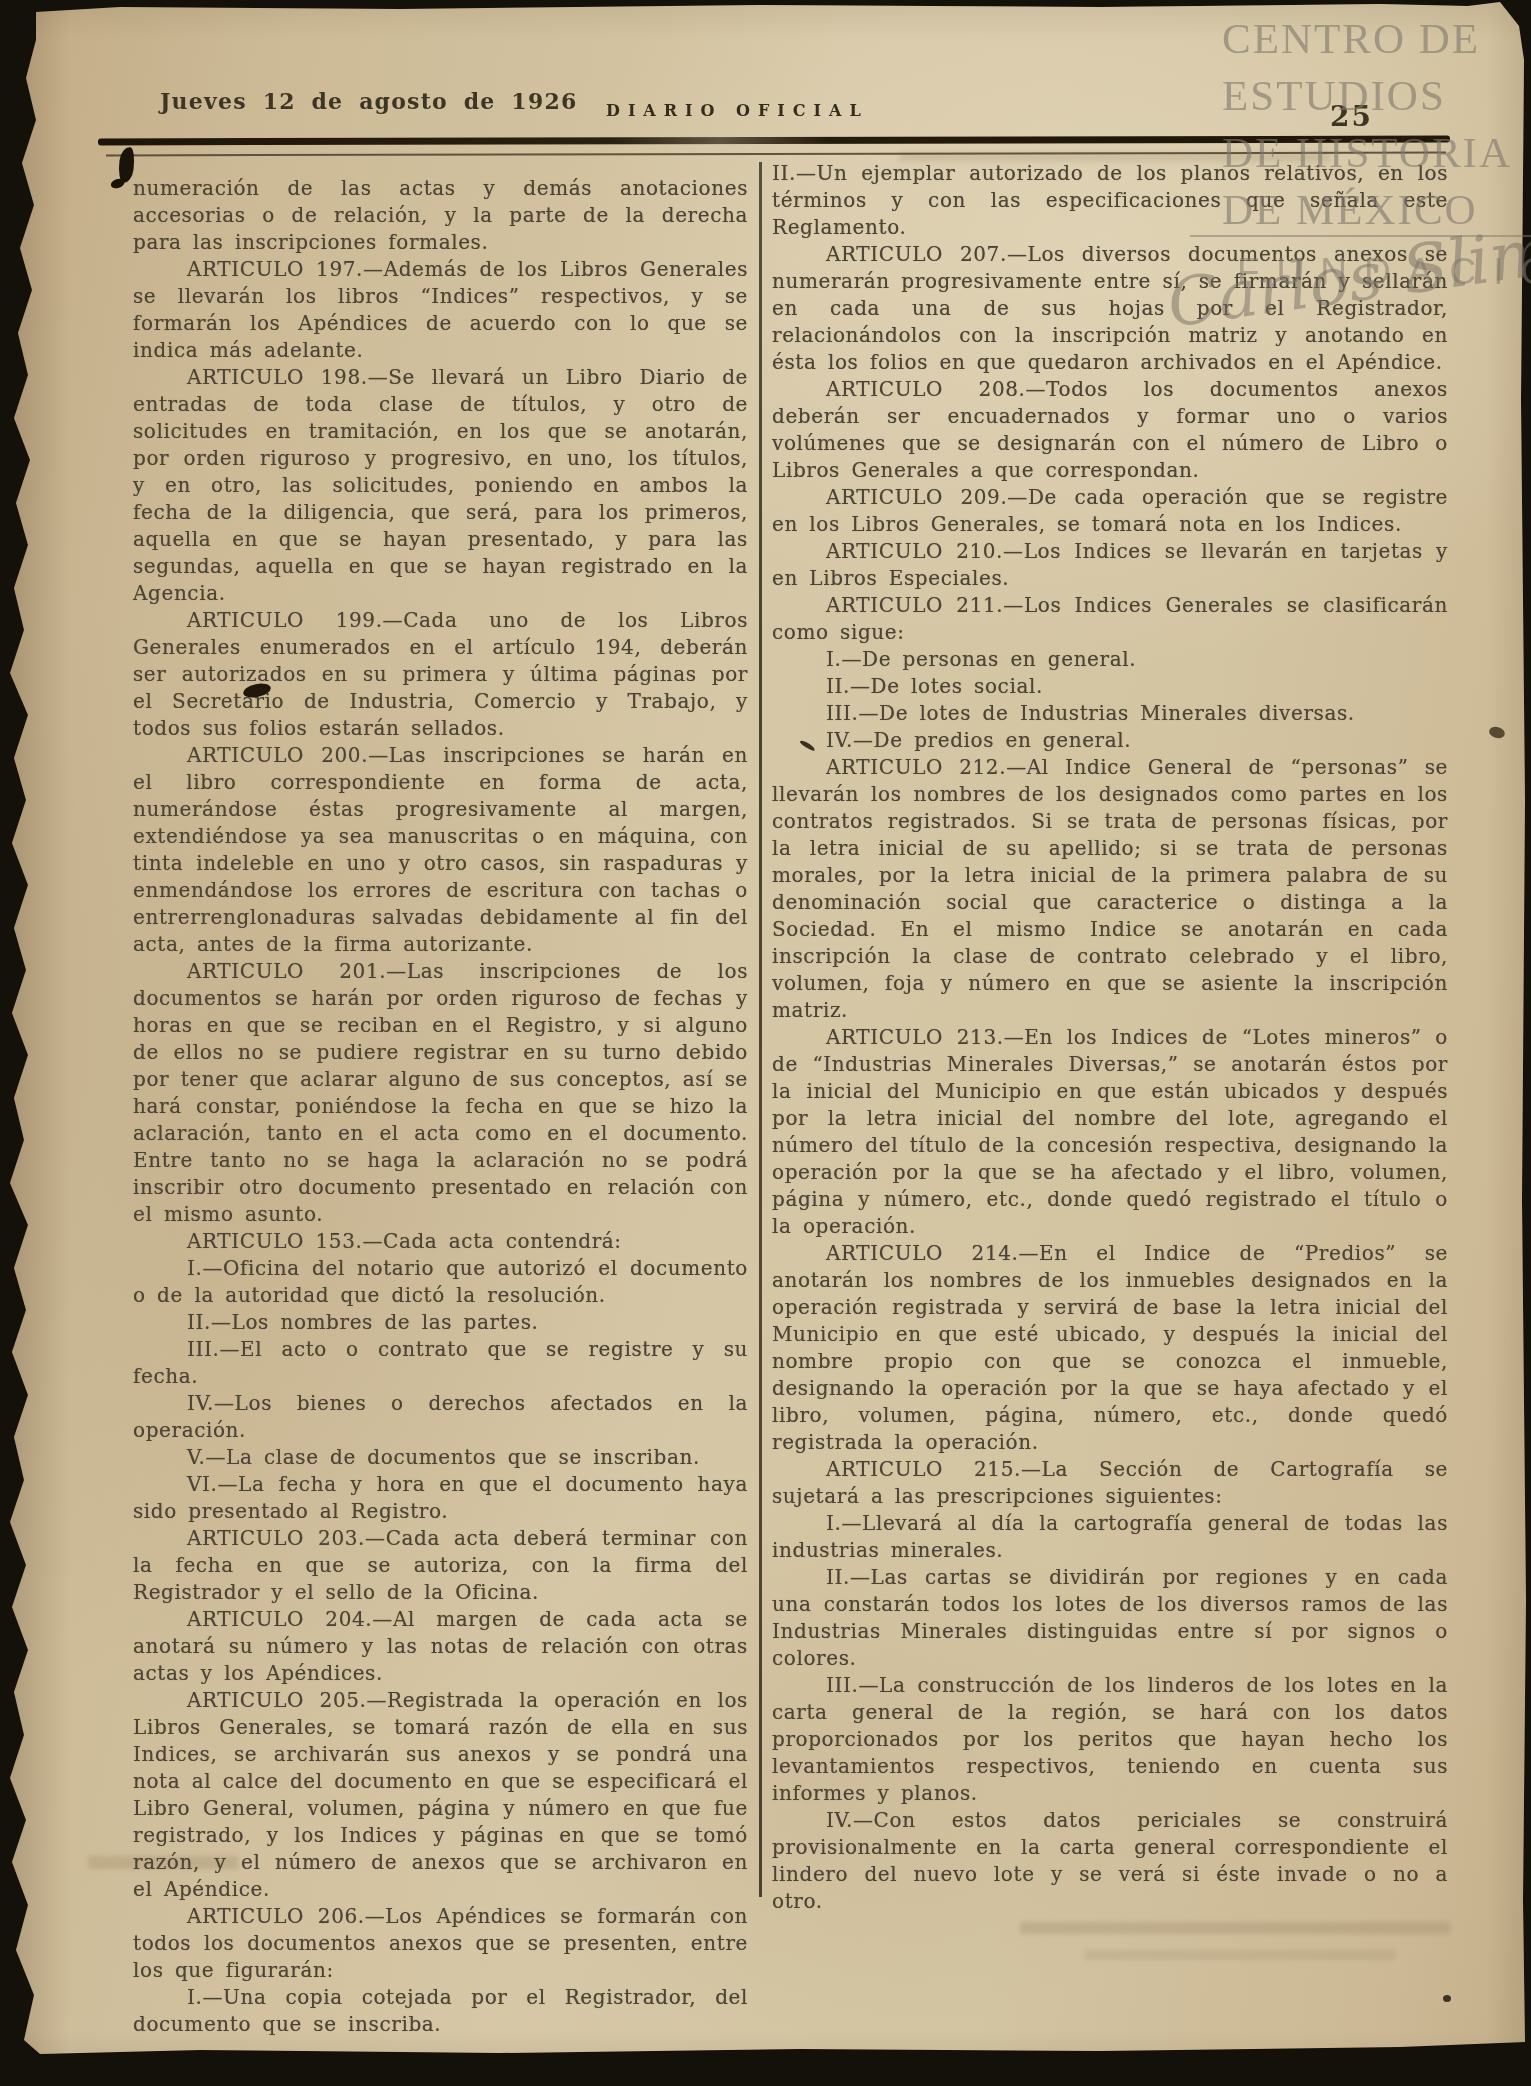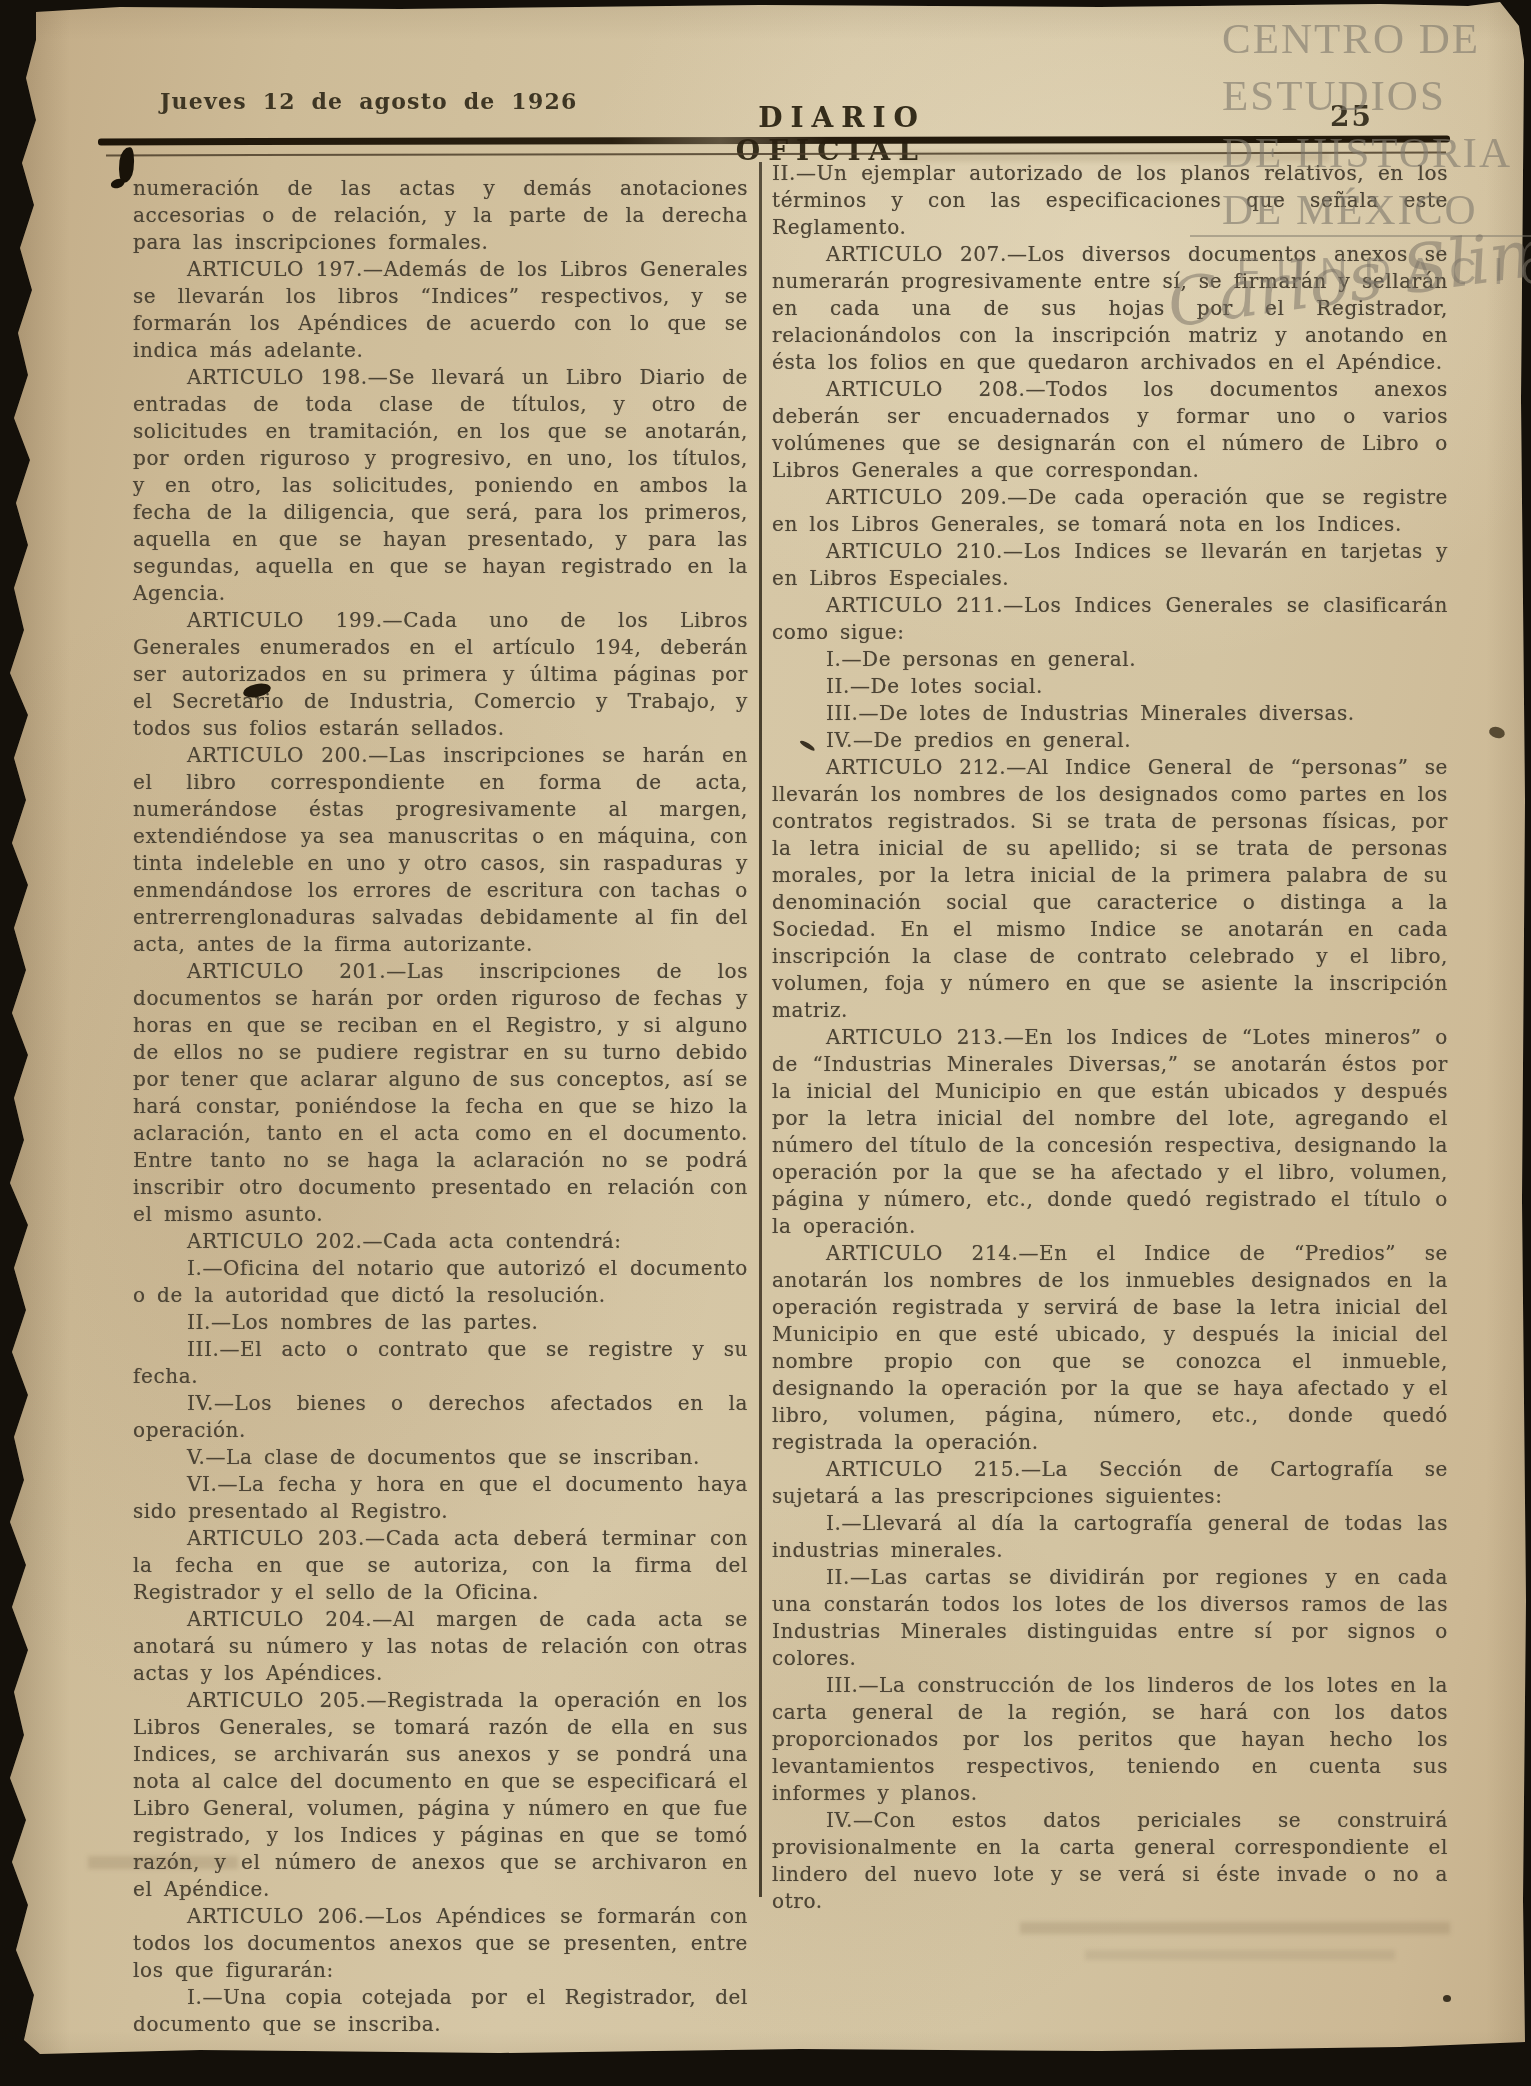--- a/index.html
+++ b/index.html
@@ -26,21 +26,21 @@
       20px 248px,34px 205px,22px 163px,36px 120px,26px 78px,36px 40px);}
   .paper .shade{position:absolute;left:0;top:0;width:100%;height:100%;
     background:
       linear-gradient(to right, rgba(80,58,32,.28), rgba(80,58,32,0) 70px),
       linear-gradient(to left, rgba(80,58,32,.14), rgba(80,58,32,0) 45px),
       linear-gradient(to bottom, rgba(80,58,32,.10), rgba(80,58,32,0) 40px),
       linear-gradient(to top, rgba(80,58,32,.16), rgba(80,58,32,0) 55px);}
 
   
   .h-date{left:160px;top:88px;font-size:22px;font-weight:bold;letter-spacing:1.2px;word-spacing:7px;color:#3e3624;z-index:2;}
-  .h-title{left:606px;top:101px;width:320px;text-align:right;font-size:28px;font-weight:bold;letter-spacing:8px;color:#352d1b;z-index:2;}
+  .h-title{left:606px;top:101px;width:320px;text-align:left;font-size:16px;font-weight:bold;letter-spacing:8px;color:#352d1b;z-index:2;}
   .h-page{left:1330px;top:100px;font-size:28px;font-weight:bold;letter-spacing:2px;color:#3e3624;z-index:2;}
   .rule-thick{left:98px;top:137px;width:1352px;height:7px;border-radius:3px;z-index:2;
     background:linear-gradient(to right,#1d1509 0%,#2a2011 38%,rgba(44,33,18,.7) 46%,#251b0d 54%,#1f1709 78%,#241a0c 100%);
     transform:rotate(-.12deg);}
   .rule-thin{left:106px;top:153px;width:1340px;height:2px;background:rgba(76,62,42,.85);transform:rotate(-.12deg);z-index:2;}
 
   
   .divider{left:759px;top:162px;width:3px;height:1735px;z-index:2;
     background:linear-gradient(to bottom,#4a4130,#393120 30%,#463a29 65%,#3a3222);opacity:.9;}
   .col{position:absolute;z-index:2;font-size:20px;line-height:27px;text-align:justify;
@@ -100,21 +100,21 @@
   <div class="abs divider"></div>
 
   <div class="col col-left">
 
   <p class="para">numeración de las actas y demás anotaciones accesorias o de relación, y la parte de la derecha para las inscripciones formales.</p>
       <p class="para indent">ARTICULO 197.—Además de los Libros Generales se llevarán los libros “Indices” respectivos, y se formarán los Apéndices de acuerdo con lo que se indica más adelante.</p>
       <p class="para indent">ARTICULO 198.—Se llevará un Libro Diario de entradas de toda clase de títulos, y otro de solicitudes en tramitación, en los que se anotarán, por orden riguroso y progresivo, en uno, los títulos, y en otro, las solicitudes, poniendo en ambos la fecha de la diligencia, que será, para los primeros, aquella en que se hayan presentado, y para las segundas, aquella en que se hayan registrado en la Agencia.</p>
       <p class="para indent">ARTICULO 199.—Cada uno de los Libros Generales enumerados en el artículo 194, deberán ser autorizados en su primera y última páginas por el Secretario de Industria, Comercio y Trabajo, y todos sus folios estarán sellados.</p>
       <p class="para indent">ARTICULO 200.—Las inscripciones se harán en el libro correspondiente en forma de acta, numerándose éstas progresivamente al margen, extendiéndose ya sea manuscritas o en máquina, con tinta indeleble en uno y otro casos, sin raspaduras y enmendándose los errores de escritura con tachas o entrerrenglonaduras salvadas debidamente al fin del acta, antes de la firma autorizante.</p>
       <p class="para indent">ARTICULO 201.—Las inscripciones de los documentos se harán por orden riguroso de fechas y horas en que se reciban en el Registro, y si alguno de ellos no se pudiere registrar en su turno debido por tener que aclarar alguno de sus conceptos, así se hará constar, poniéndose la fecha en que se hizo la aclaración, tanto en el acta como en el documento. Entre tanto no se haga la aclaración no se podrá inscribir otro documento presentado en relación con el mismo asunto.</p>
-      <p class="para indent">ARTICULO 202.—Cada acta contendrá:</p>
+      <p class="para indent">ARTICULO 153.—Cada acta contendrá:</p>
       <p class="para indent">I.—Oficina del notario que autorizó el documento o de la autoridad que dictó la resolución.</p>
       <p class="para indent">II.—Los nombres de las partes.</p>
       <p class="para indent">III.—El acto o contrato que se registre y su fecha.</p>
       <p class="para indent">IV.—Los bienes o derechos afectados en la operación.</p>
       <p class="para indent">V.—La clase de documentos que se inscriban.</p>
       <p class="para indent">VI.—La fecha y hora en que el documento haya sido presentado al Registro.</p>
       <p class="para indent">ARTICULO 203.—Cada acta deberá terminar con la fecha en que se autoriza, con la firma del Registrador y el sello de la Oficina.</p>
       <p class="para indent">ARTICULO 204.—Al margen de cada acta se anotará su número y las notas de relación con otras actas y los Apéndices.</p>
       <p class="para indent">ARTICULO 205.—Registrada la operación en los Libros Generales, se tomará razón de ella en sus Indices, se archivarán sus anexos y se pondrá una nota al calce del documento en que se especificará el Libro General, volumen, página y número en que fue registrado, y los Indices y páginas en que se tomó razón, y el número de anexos que se archivaron en el Apéndice.</p>
       <p class="para indent">ARTICULO 206.—Los Apéndices se formarán con todos los documentos anexos que se presenten, entre los que figurarán:</p>

